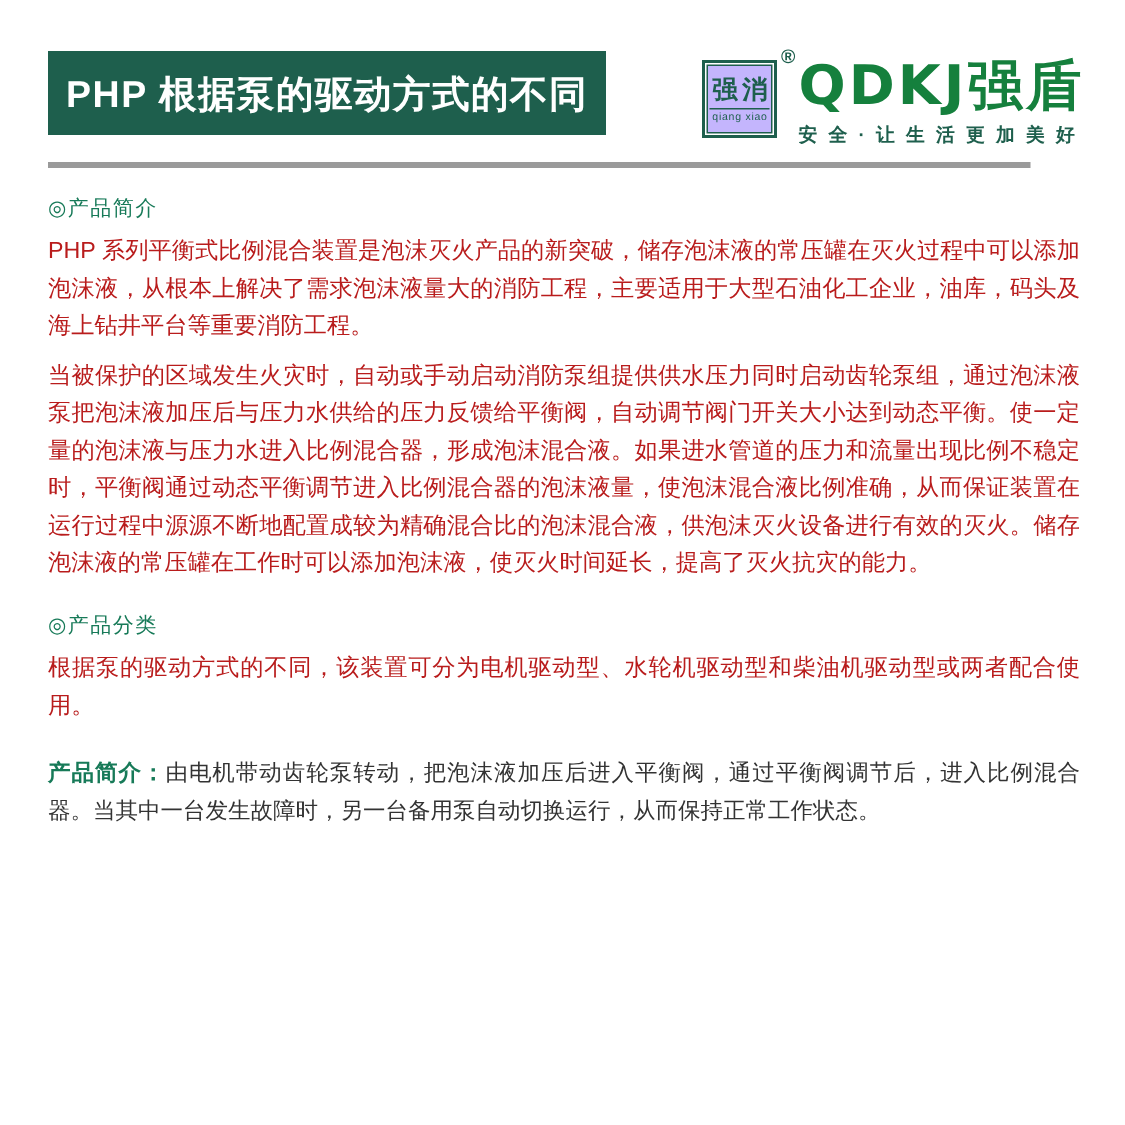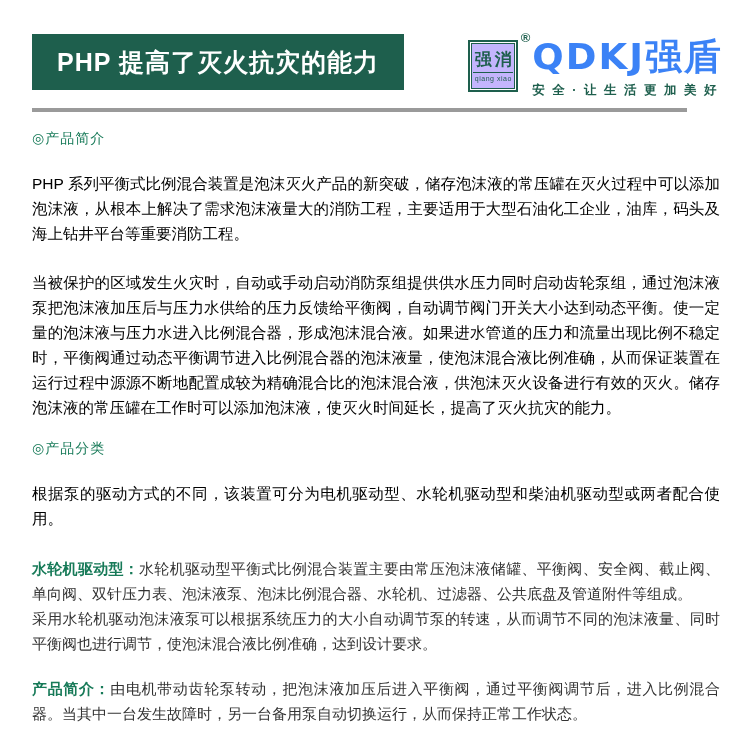--- a/index.html
+++ b/index.html
@@ -41,21 +41,21 @@
     color: #1e5f4d; font-size: 7px; line-height: 1;
     border-top: 1px solid #1e5f4d; padding-top: 2px; width: 40px; text-align: center;
     letter-spacing: 0.5px;
   }
   .reg {
     position: absolute; top: -9px; right: -12px;
     color: #1e5f4d; font-size: 13px; font-weight: bold; line-height: 1;
   }
   .brand-right { display: flex; flex-direction: column; }
   .brand-name {
-    color: #3b82f6; font-weight: 900; font-size: 37px; line-height: 0.95;
+    color: #15803d; font-weight: 900; font-size: 37px; line-height: 0.95;
     letter-spacing: 2px; font-family: "DejaVu Sans", "Liberation Sans", sans-serif;
     transform: scaleY(0.98); transform-origin: top left; white-space: nowrap;
   }
   .brand-tagline {
     margin-top: 7px;
     color: #1e5f4d; font-weight: bold; font-size: 12.5px;
     letter-spacing: 7.5px; white-space: nowrap;
   }
 
   .divider {
@@ -67,35 +67,35 @@
   
   .content { padding: 0 30px 0 32px; }
   .section-heading {
     color: #177a58; font-size: 14px; font-weight: normal;
     letter-spacing: 1px; line-height: 1.2;
   }
   .section-heading.first { margin-top: 18px; }
   .section-heading.second { margin-top: 44px; }
   .section-heading.third { margin-top: 20px; }
   .body-text {
-    margin-top: 24px;
-    font-size: 15.5px; line-height: 25px; color: #000000;
+    margin-top: 8px;
+    font-size: 15.5px; line-height: 25px; color: #b91c1c;
     text-align: justify;
   }
   .sub-block { margin-top: 25px; font-size: 15px; line-height: 25px; text-align: justify; }
   .sub-block.second { margin-top: 20px; }
   .sub-label { color: #177a58; font-weight: bold; }
 </style>
 </head>
 <body>
 
 <div class="page">
 
   <header class="header">
-    <div class="title-bar">PHP 提高了灭火抗灾的能力</div>
+    <div class="title-bar">PHP 根据泵的驱动方式的不同</div>
 
     <div class="logo">
       <div class="seal-wrap">
         <div class="seal">
           <div class="seal-cn">强消</div>
           <div class="seal-py">qiang xiao</div>
         </div>
         <span class="reg">®</span>
       </div>
       <div class="brand-right">
@@ -110,24 +110,20 @@
   <main class="content">
 
     <h2 class="section-heading first">◎产品简介</h2>
     <p class="body-text">PHP 系列平衡式比例混合装置是泡沫灭火产品的新突破，储存泡沫液的常压罐在灭火过程中可以添加泡沫液，从根本上解决了需求泡沫液量大的消防工程，主要适用于大型石油化工企业，油库，码头及海上钻井平台等重要消防工程。</p>
 
     <p class="body-text">当被保护的区域发生火灾时，自动或手动启动消防泵组提供供水压力同时启动齿轮泵组，通过泡沫液泵把泡沫液加压后与压力水供给的压力反馈给平衡阀，自动调节阀门开关大小达到动态平衡。使一定量的泡沫液与压力水进入比例混合器，形成泡沫混合液。如果进水管道的压力和流量出现比例不稳定时，平衡阀通过动态平衡调节进入比例混合器的泡沫液量，使泡沫混合液比例准确，从而保证装置在运行过程中源源不断地配置成较为精确混合比的泡沫混合液，供泡沫灭火设备进行有效的灭火。储存泡沫液的常压罐在工作时可以添加泡沫液，使灭火时间延长，提高了灭火抗灾的能力。</p>
 
     <h2 class="section-heading third">◎产品分类</h2>
     <p class="body-text">根据泵的驱动方式的不同，该装置可分为电机驱动型、水轮机驱动型和柴油机驱动型或两者配合使用。</p>
 
-    <div class="sub-block">
-      <p><span class="sub-label">水轮机驱动型：</span><span>水轮机驱动型平衡式比例混合装置主要由常压泡沫液储罐、平衡阀、安全阀、截止阀、单向阀、双针压力表、泡沫液泵、泡沫比例混合器、水轮机、过滤器、公共底盘及管道附件等组成。</span></p>
-      <p>采用水轮机驱动泡沫液泵可以根据系统压力的大小自动调节泵的转速，从而调节不同的泡沫液量、同时平衡阀也进行调节，使泡沫混合液比例准确，达到设计要求。</p>
-    </div>
 
     <div class="sub-block second">
       <p><span class="sub-label">产品简介：</span><span>由电机带动齿轮泵转动，把泡沫液加压后进入平衡阀，通过平衡阀调节后，进入比例混合器。当其中一台发生故障时，另一台备用泵自动切换运行，从而保持正常工作状态。</span></p>
 
     </div>
 
   </main>
 </div>
 
 </body></html>

